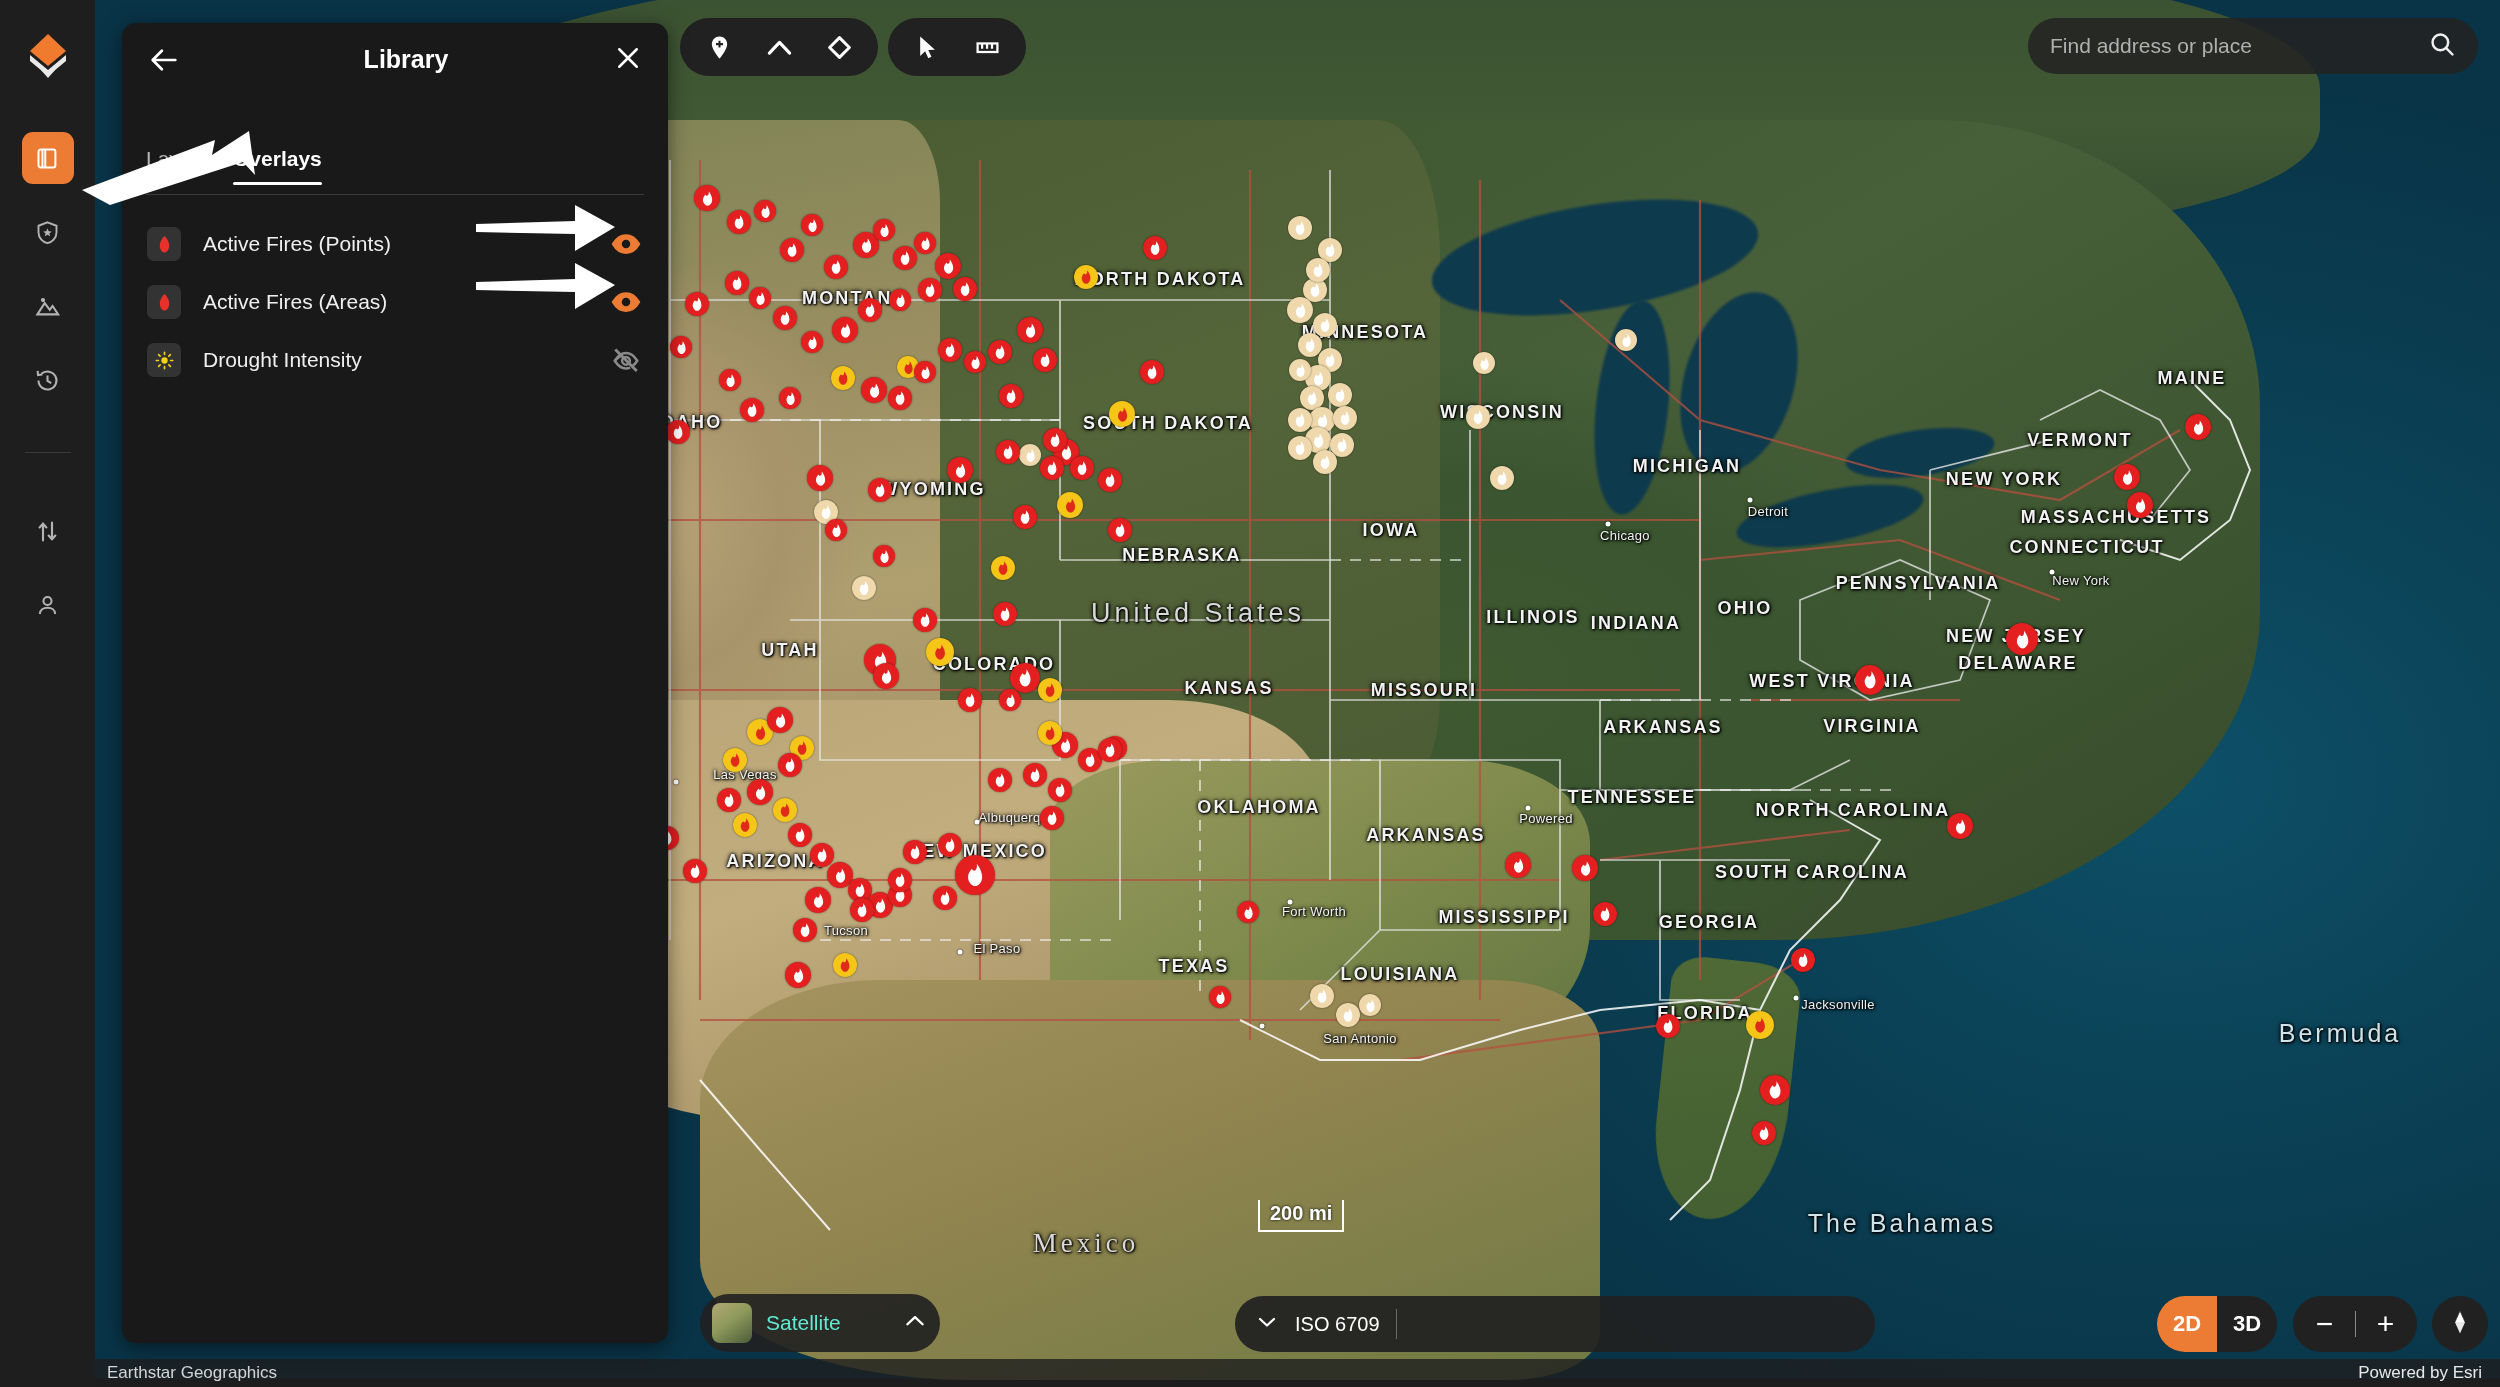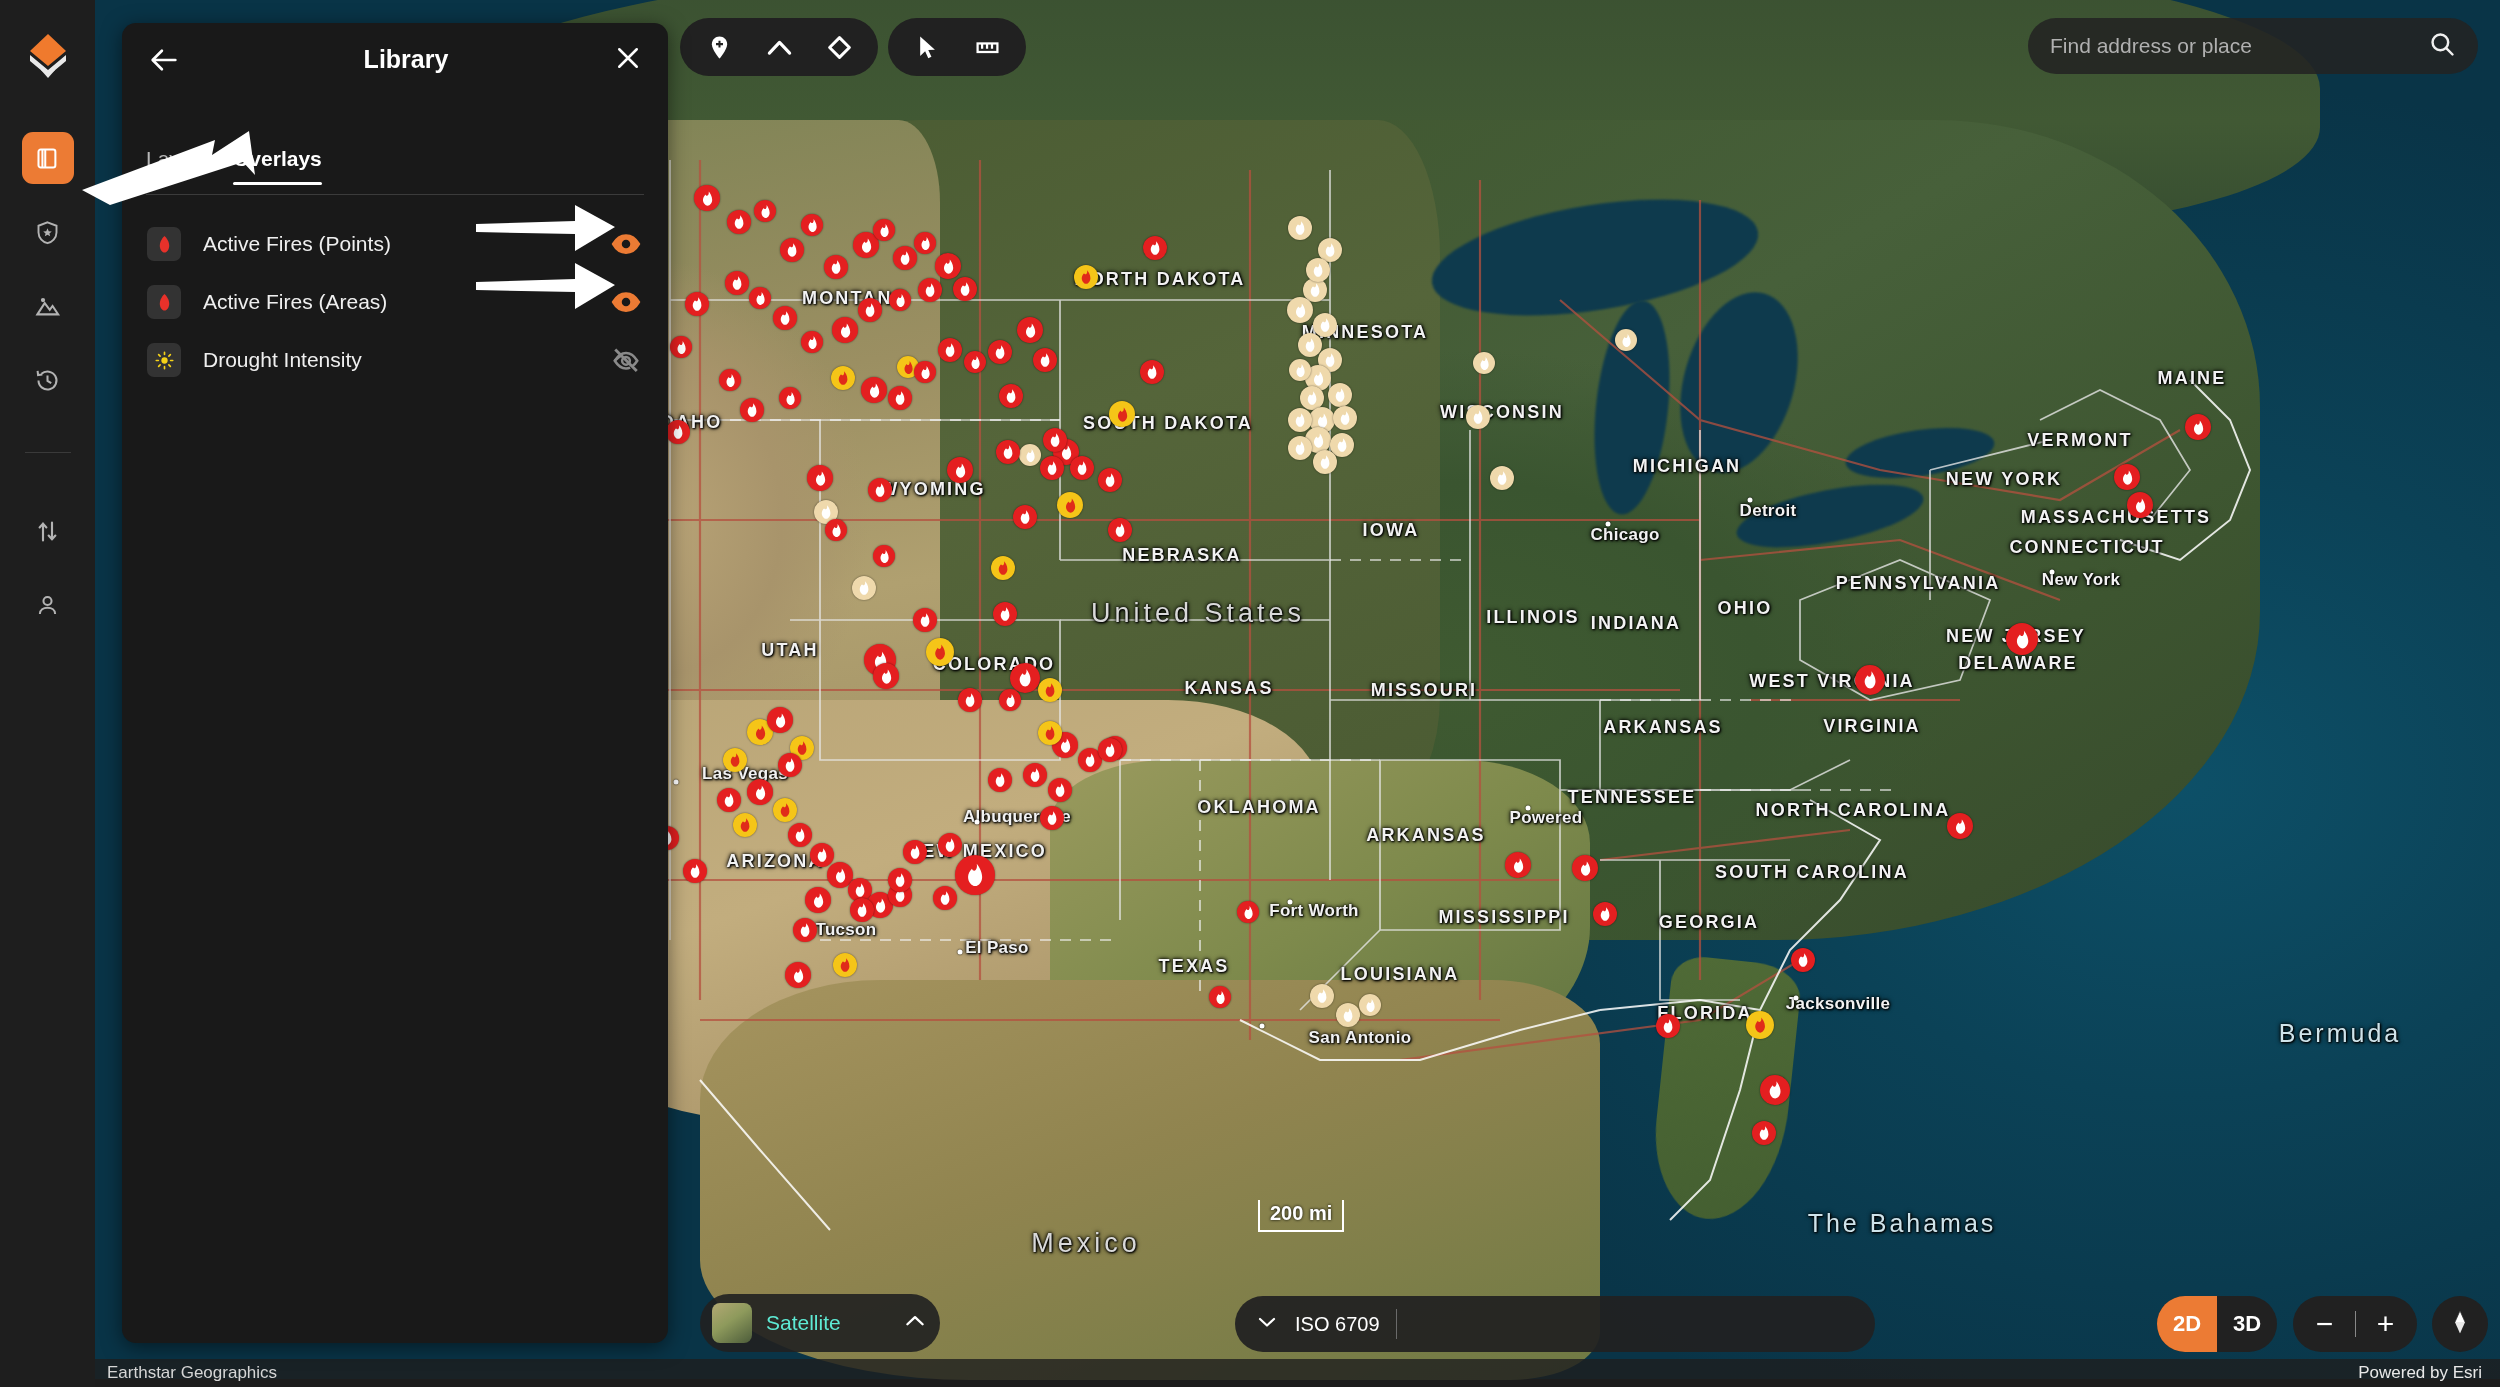--- a/index.html
+++ b/index.html
@@ -92,21 +92,21 @@
   
   .mlabel {
     position: absolute;
     color: #f2f2f2;
     text-shadow: 0 0 3px #000, 0 0 5px #000, 1px 1px 2px #000;
     white-space: nowrap;
     pointer-events: none;
     transform: translate(-50%, -50%);
   }
   .state { font-size: 18px; font-weight: bold; letter-spacing: 2.2px; }
-  .city  { font-size: 17px; font-weight: bold; letter-spacing: .3px; text-align: right; }
+  .city  { font-size: 13px; font-weight: normal; letter-spacing: .3px; text-align: right; }
   .country { font-size: 27px; letter-spacing: 4px; color: #d9d9d9; font-weight: normal; }
   .water { font-size: 25px; letter-spacing: 3px; color: #cfe3ea; font-weight: normal; }
   .citydot {
     position: absolute; width: 5px; height: 5px; background: #fff;
     border-radius: 50%; transform: translate(-50%,-50%);
     box-shadow: 0 0 2px #000;
   }
 
   
   .fire {
@@ -378,21 +378,21 @@
         <div class="citydot" style="left: 1796px; top: 998px;"></div>
         <div class="mlabel city" style="left: 1017px; top: 817px;">Albuquerque</div>
         <div class="citydot" style="left: 977px; top: 822px;"></div>
         <div class="mlabel city" style="left: 997px; top: 948px;">El Paso</div>
         <div class="citydot" style="left: 960px; top: 952px;"></div>
         <div class="mlabel city" style="left: 846px; top: 930px;">Tucson</div>
         <div class="citydot" style="left: 812px; top: 935px;"></div>
         <div class="mlabel city" style="left: 745px; top: 774px;">Las Vegas</div>
         <div class="citydot" style="left: 676px; top: 782px;"></div>
         <div class="mlabel country" style="left: 1198px; top: 613px;">United States</div>
-        <div class="mlabel country" style="left: 1086px; top: 1243px;">Mexico</div>
+        <div class="mlabel country" style="left: 1086px; top: 1243px; font-family: Liberation Serif, serif;">Mexico</div>
         <div class="mlabel water" style="left: 2340px; top: 1033px;">Bermuda</div>
         <div class="mlabel water" style="left: 1902px; top: 1223px;">The Bahamas</div>
       </div>
     <div id="fire-layer">
         <div class="fire" style="left: 707px; top: 198px; width: 26px; height: 26px; background: rgb(228, 31, 32);">
           <svg viewBox="0 0 24 24" width="17" height="17">
             <path d="M13.6 1.6 C13.6 1.6 14.6 5.2 12.6 7.4 C11.4 8.7 9.6 7.8 9.2 6.2 C7.2 8.3 5.6 11 5.6 13.8 C5.6 18.1 8.7 22.2 12.2 22.2 C15.7 22.2 18.6 18.1 18.6 13.8 C18.6 8.6 15.4 4 13.6 1.6 Z" fill="#ffffff"></path>
           </svg>
         </div>
         <div class="fire" style="left: 739px; top: 222px; width: 24px; height: 24px; background: rgb(228, 31, 32);">

